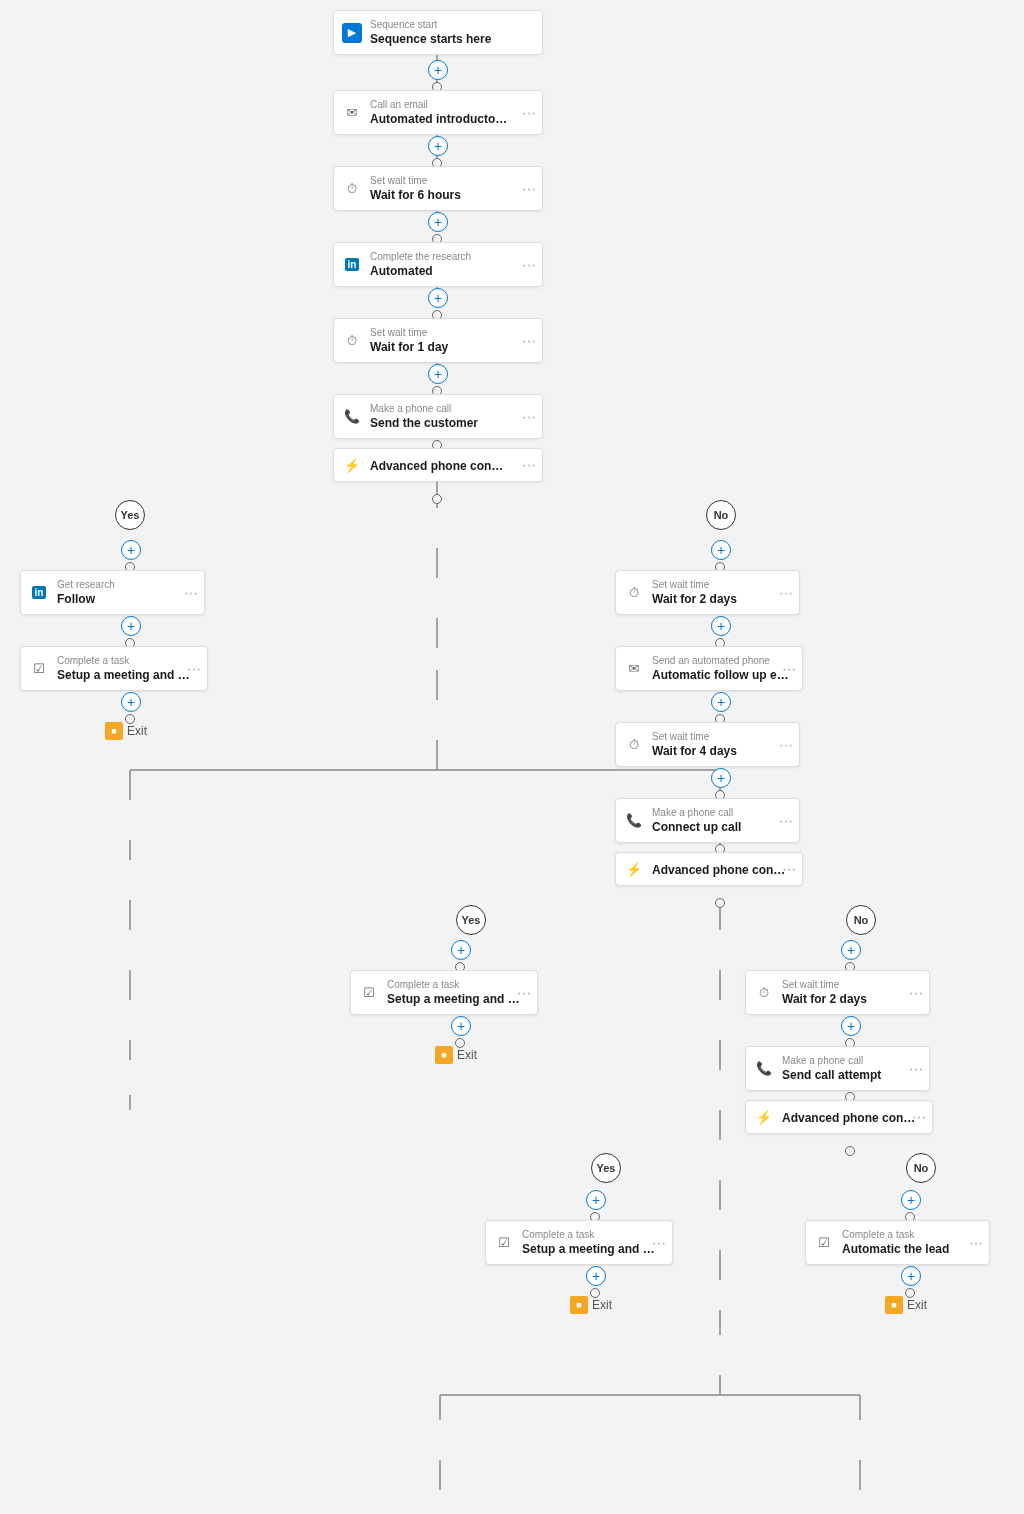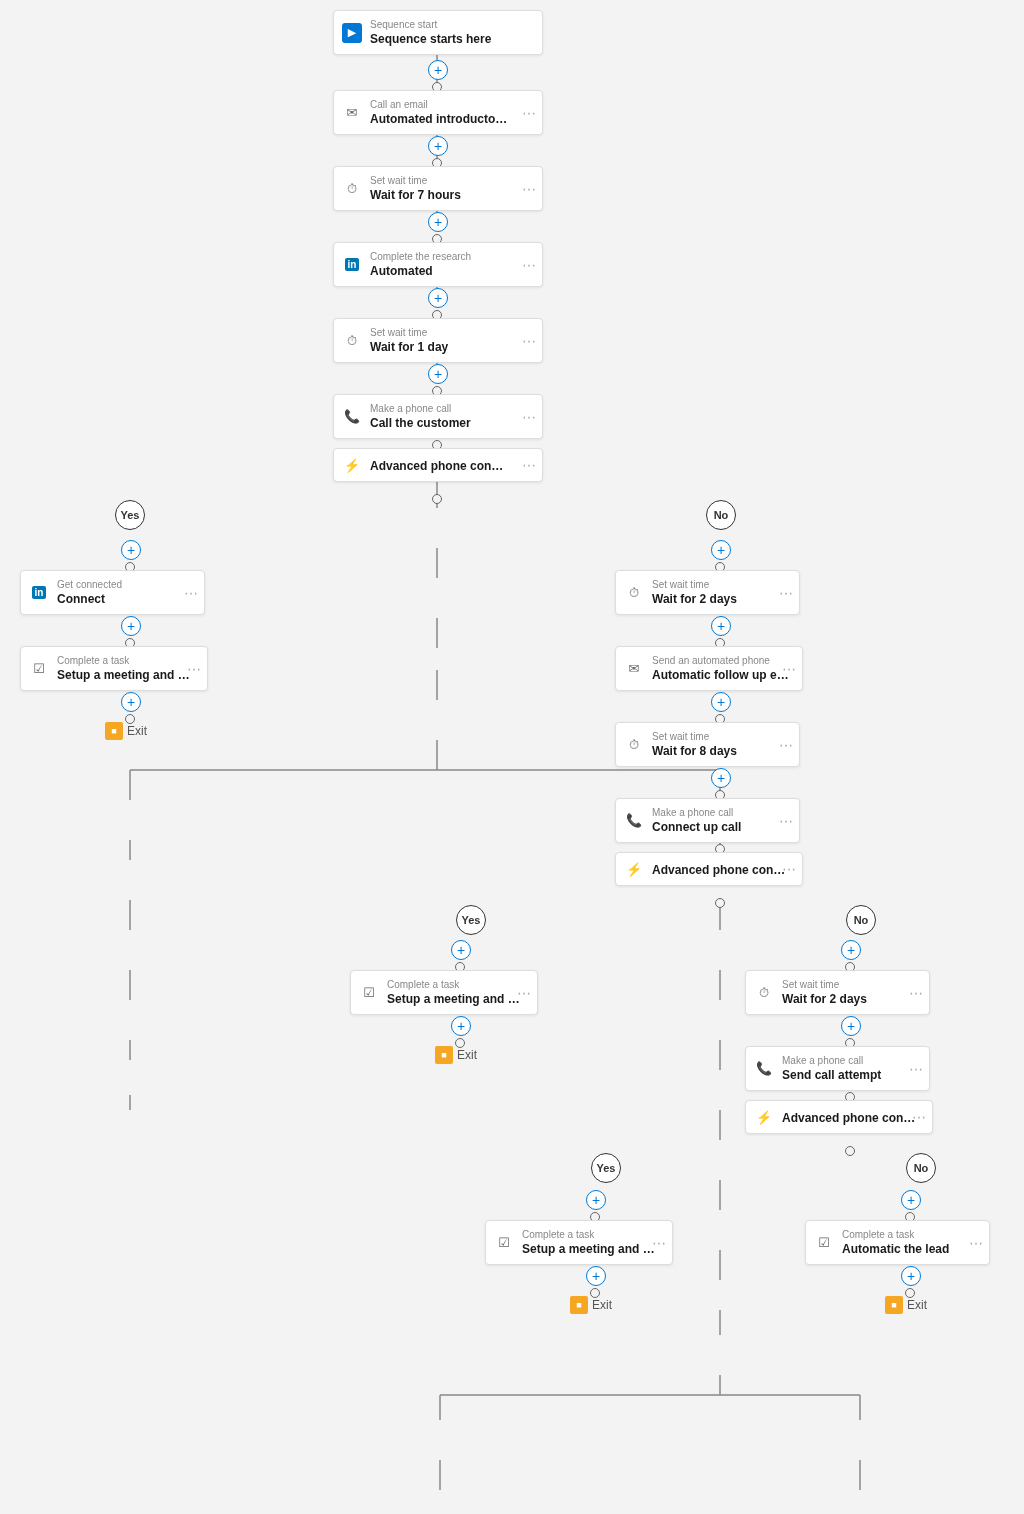--- a/index.html
+++ b/index.html
@@ -254,21 +254,21 @@
   </div>
 
   <div class="add-btn" style="left:428px; top:136px;">+</div>
   <div class="conn-dot" style="left:432px; top:158px;"></div>
 
   <div class="node" style="left:333px; top:166px; min-width:210px;">
     <div class="node-icon">
       <span class="icon-gray">⏱</span>
     </div>
     <div class="node-label">Set wait time</div>
-    <div class="node-title">Wait for 7 hours</div>
+    <div class="node-title">Wait for 6 hours</div>
     <div class="node-menu">⋯</div>
   </div>
 
   <div class="add-btn" style="left:428px; top:212px;">+</div>
   <div class="conn-dot" style="left:432px; top:234px;"></div>
 
   <div class="node" style="left:333px; top:242px; min-width:210px;">
     <div class="node-icon">
       <span style="background:#0077b5;color:#fff;border-radius:2px;padding:1px 3px;font-size:10px;font-weight:bold;">in</span>
     </div>
@@ -290,21 +290,21 @@
   </div>
 
   <div class="add-btn" style="left:428px; top:364px;">+</div>
   <div class="conn-dot" style="left:432px; top:386px;"></div>
 
   <div class="node" style="left:333px; top:394px; min-width:210px;">
     <div class="node-icon">
       <span class="icon-gray">📞</span>
     </div>
     <div class="node-label">Make a phone call</div>
-    <div class="node-title">Call the customer</div>
+    <div class="node-title">Send the customer</div>
     <div class="node-menu">⋯</div>
   </div>
 
   <div class="conn-dot" style="left:432px; top:440px;"></div>
 
   <div class="node-condition node" style="left:333px; top:448px; min-width:210px;">
     <div class="node-icon">
       <span class="icon-gray">⚡</span>
     </div>
     <div class="node-label"></div>
@@ -322,22 +322,22 @@
     <span>No</span>
   </div>
 
   <div class="add-btn" style="left:121px; top:540px;">+</div>
   <div class="conn-dot" style="left:125px; top:562px;"></div>
 
   <div class="node" style="left:20px; top:570px; min-width:185px;">
     <div class="node-icon">
       <span style="background:#0077b5;color:#fff;border-radius:2px;padding:1px 3px;font-size:10px;font-weight:bold;">in</span>
     </div>
-    <div class="node-label">Get connected</div>
-    <div class="node-title">Connect</div>
+    <div class="node-label">Get research</div>
+    <div class="node-title">Follow</div>
     <div class="node-menu">⋯</div>
   </div>
 
   <div class="add-btn" style="left:121px; top:616px;">+</div>
   <div class="conn-dot" style="left:125px; top:638px;"></div>
 
   <div class="node" style="left:20px; top:646px; min-width:185px;">
     <div class="node-icon">
       <span class="icon-gray">☑</span>
     </div>
@@ -379,21 +379,21 @@
   </div>
 
   <div class="add-btn" style="left:711px; top:692px;">+</div>
   <div class="conn-dot" style="left:715px; top:714px;"></div>
 
   <div class="node" style="left:615px; top:722px; min-width:185px;">
     <div class="node-icon">
       <span class="icon-gray">⏱</span>
     </div>
     <div class="node-label">Set wait time</div>
-    <div class="node-title">Wait for 8 days</div>
+    <div class="node-title">Wait for 4 days</div>
     <div class="node-menu">⋯</div>
   </div>
 
   <div class="add-btn" style="left:711px; top:768px;">+</div>
   <div class="conn-dot" style="left:715px; top:790px;"></div>
 
   <div class="node" style="left:615px; top:798px; min-width:185px;">
     <div class="node-icon">
       <span class="icon-gray">📞</span>
     </div>

